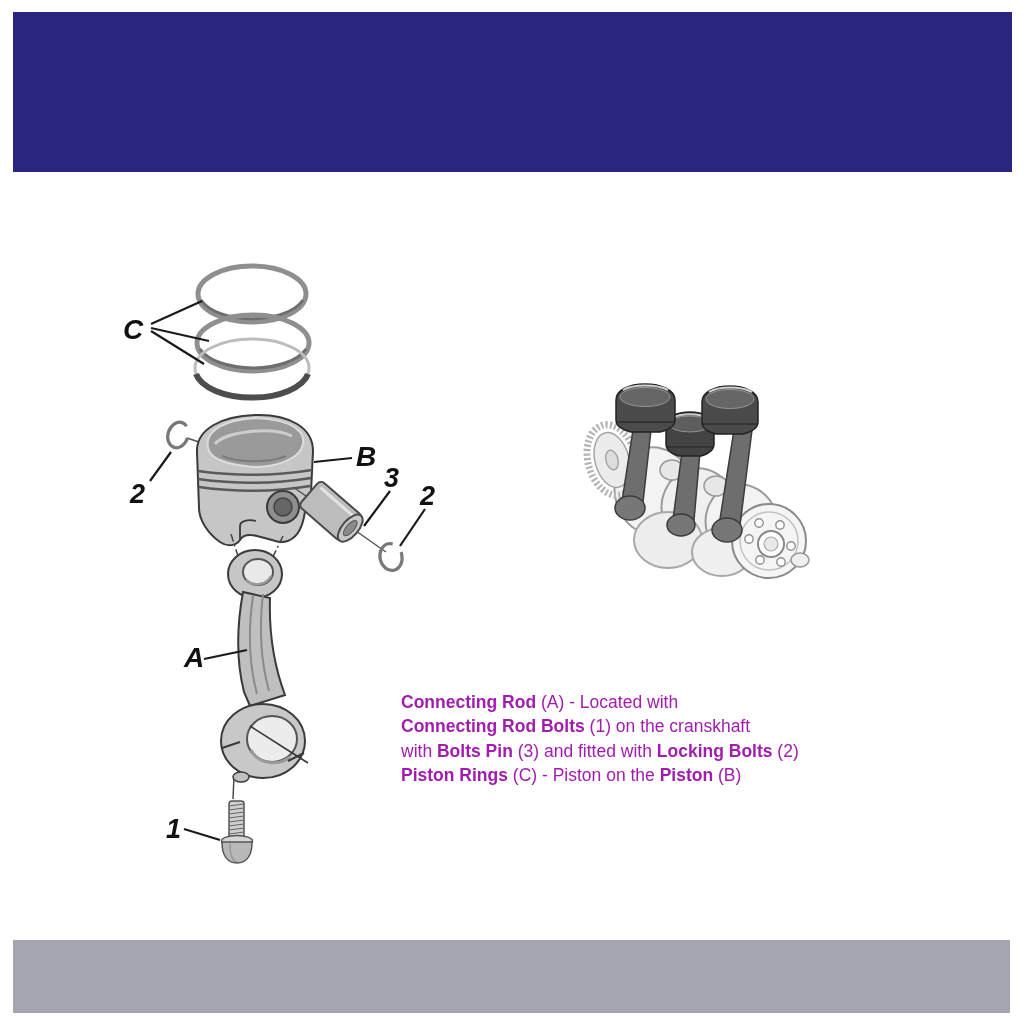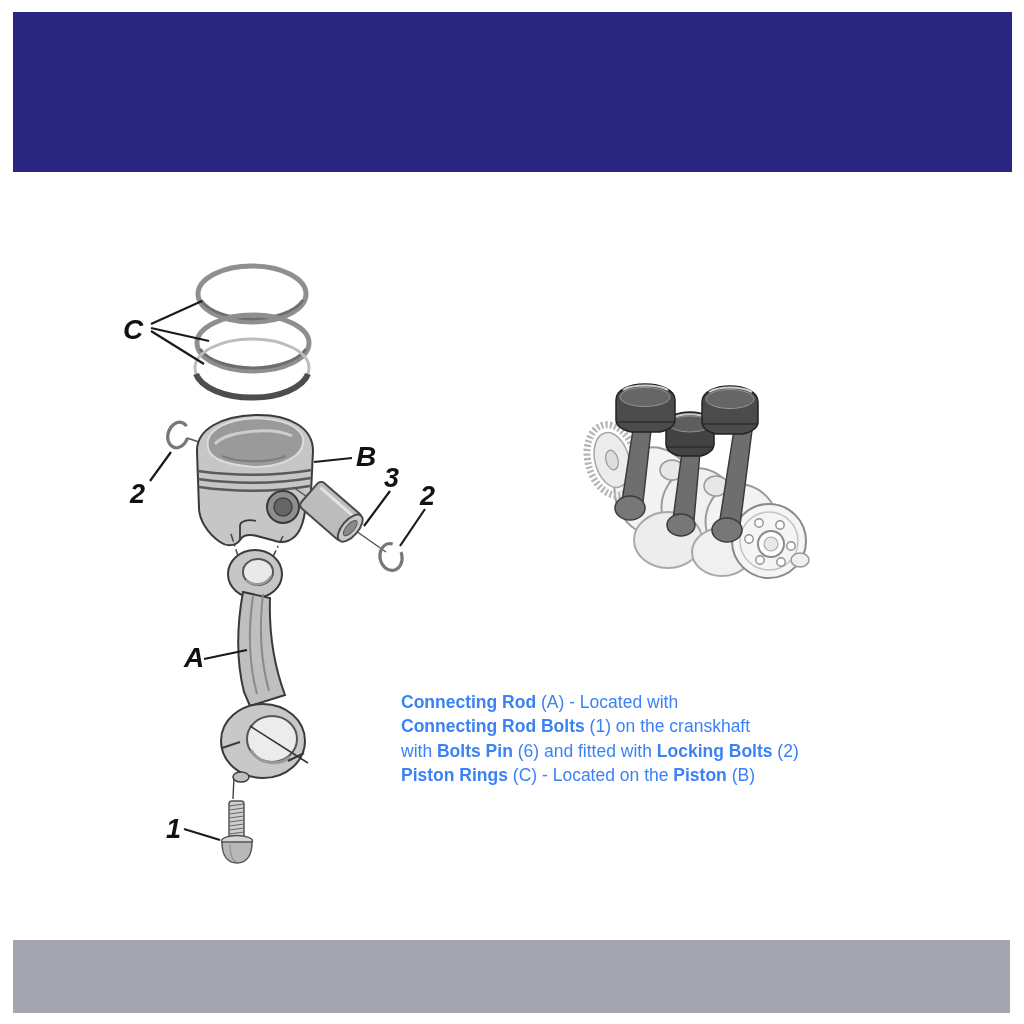--- a/index.html
+++ b/index.html
@@ -2,21 +2,21 @@
 <html><head>
 <meta charset="utf-8">
 <style>
   html,body{margin:0;padding:0;background:#ffffff;}
   #page{position:relative;width:1024px;height:1024px;background:#ffffff;overflow:hidden;
         font-family:"Liberation Sans",sans-serif;}
   #header-banner{position:absolute;left:13px;top:12px;width:999px;height:160px;}
   #footer-banner{position:absolute;left:13px;top:940px;width:997px;height:73px;}
   #diagram-svg{position:absolute;left:0;top:0;width:1024px;height:1024px;}
   #description{position:absolute;left:401px;top:690px;width:500px;
-               font-size:17.5px;line-height:24.4px;color:#3b82f6;}
+               font-size:17.5px;line-height:24.4px;color:#a21caf;}
   #description .dline{white-space:nowrap;}
   #description .b{font-weight:bold;}
   .part-label{font-family:"Liberation Sans",sans-serif;font-weight:bold;font-style:italic;
               fill:#111;}
 </style>
 </head>
 <body>
 
 <div id="page">
 
@@ -190,16 +190,16 @@
         <ellipse cx="730" cy="399" rx="24" ry="9.5" fill="#666666" stroke="#959595" stroke-width="1"></ellipse>
         <path d="M709,392 C719,386 741,386 752,392" fill="none" stroke="#cfcfcf" stroke-width="2"></path>
         <line x1="703" y1="424" x2="757" y2="424" stroke="#2c2c2c" stroke-width="1.5"></line>
       </g>
     </g>
   </svg>
 
   <div id="description">
       <div class="dline"><span class="b">Connecting Rod</span><span> (A) - Located with</span></div>
       <div class="dline"><span class="b">Connecting Rod Bolts</span><span> (1) on the cranskhaft</span></div>
-      <div class="dline"><span>with </span><span class="b">Bolts Pin</span><span> (6) and fitted with </span><span class="b">Locking Bolts</span><span> (2)</span></div>
-      <div class="dline"><span class="b">Piston Rings</span><span> (C) - Located on the </span><span class="b">Piston</span><span> (B)</span></div>
+      <div class="dline"><span>with </span><span class="b">Bolts Pin</span><span> (3) and fitted with </span><span class="b">Locking Bolts</span><span> (2)</span></div>
+      <div class="dline"><span class="b">Piston Rings</span><span> (C) - Piston on the </span><span class="b">Piston</span><span> (B)</span></div>
     </div>
 </div>
 
 </body></html>

